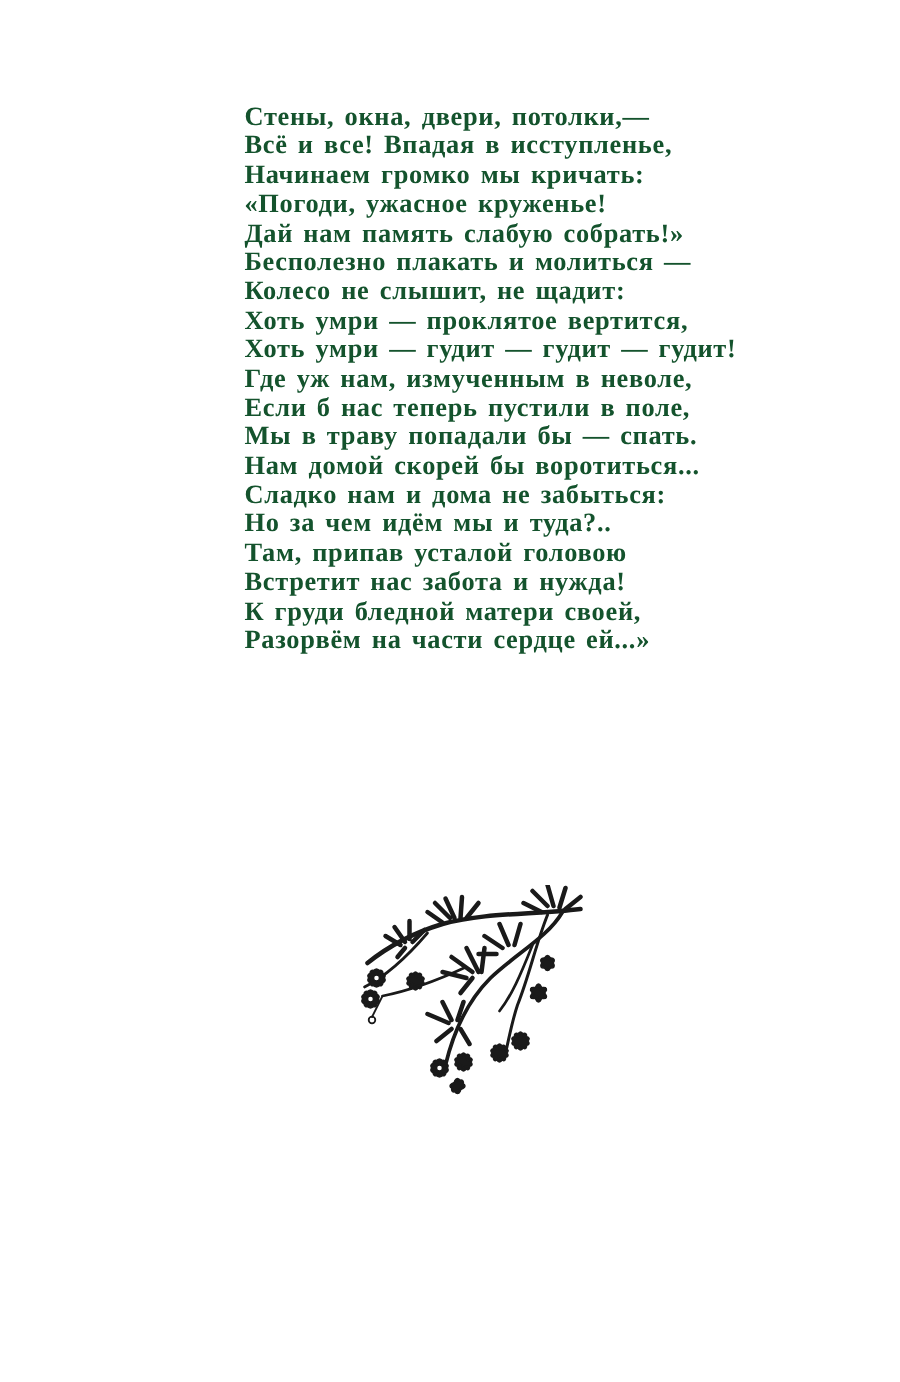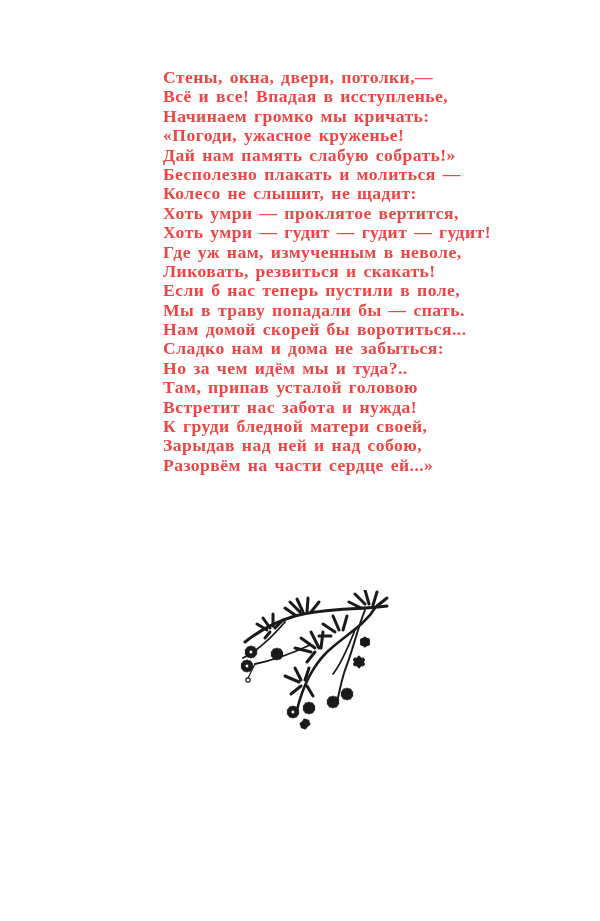--- a/index.html
+++ b/index.html
@@ -4,21 +4,21 @@
   <style>
     html, body { margin: 0; padding: 0; }
     body {
       width: 600px; height: 921px; background: #ffffff;
       position: relative; overflow: hidden;
     }
     .page { position: absolute; left: 0; top: 0; width: 600px; height: 921px; }
     .poem {
       position: absolute; left: 163px; top: 68px;
       font-family: "Liberation Serif", serif;
-      font-size: 17.6px; line-height: 19.4px; color: #ef4444;
+      font-size: 17.6px; line-height: 19.4px; color: #14532d;
       font-weight: bold; letter-spacing: 0.45px; word-spacing: 2px;
       white-space: nowrap;
     }
     .line { display: block; height: 19.4px; }
     .illustration { position: absolute; left: 215px; top: 590px; width: 180px; height: 140px; }
   </style>
 </head>
 <body>
 
 <div class="page">
@@ -26,30 +26,28 @@
     <span class="line">Стены, окна, двери, потолки,—</span>
     <span class="line">Всё и все! Впадая в исступленье,</span>
     <span class="line">Начинаем громко мы кричать:</span>
     <span class="line">«Погоди, ужасное круженье!</span>
     <span class="line">Дай нам память слабую собрать!»</span>
     <span class="line">Бесполезно плакать и молиться —</span>
     <span class="line">Колесо не слышит, не щадит:</span>
     <span class="line">Хоть умри — проклятое вертится,</span>
     <span class="line">Хоть умри — гудит — гудит — гудит!</span>
     <span class="line">Где уж нам, измученным в неволе,</span>
-    <span class="line">Ликовать, резвиться и скакать!</span>
     <span class="line">Если б нас теперь пустили в поле,</span>
     <span class="line">Мы в траву попадали бы — спать.</span>
     <span class="line">Нам домой скорей бы воротиться...</span>
     <span class="line">Сладко нам и дома не забыться:</span>
     <span class="line">Но за чем идём мы и туда?..</span>
     <span class="line">Там, припав усталой головою</span>
     <span class="line">Встретит нас забота и нужда!</span>
     <span class="line">К груди бледной матери своей,</span>
-    <span class="line">Зарыдав над ней и над собою,</span>
     <span class="line">Разорвём на части сердце ей...»</span>
   </div>
 
   <div class="illustration">
     <svg width="180" height="140" viewBox="0 0 180 140" fill="none" stroke="#1a1a1a" stroke-linecap="round">
 
       <path d="M172 16 C140 20 110 18 80 26 C60 32 45 40 30 52" stroke-width="3"></path>
       <path d="M160 18 C150 35 130 45 112 62 C98 76 88 95 82 120" stroke-width="2.5"></path>
       <path d="M150 20 C142 40 138 60 130 80 C126 92 124 104 122 112" stroke-width="2"></path>
       <path d="M140 40 C132 60 126 74 118 84" stroke-width="1.8"></path>

